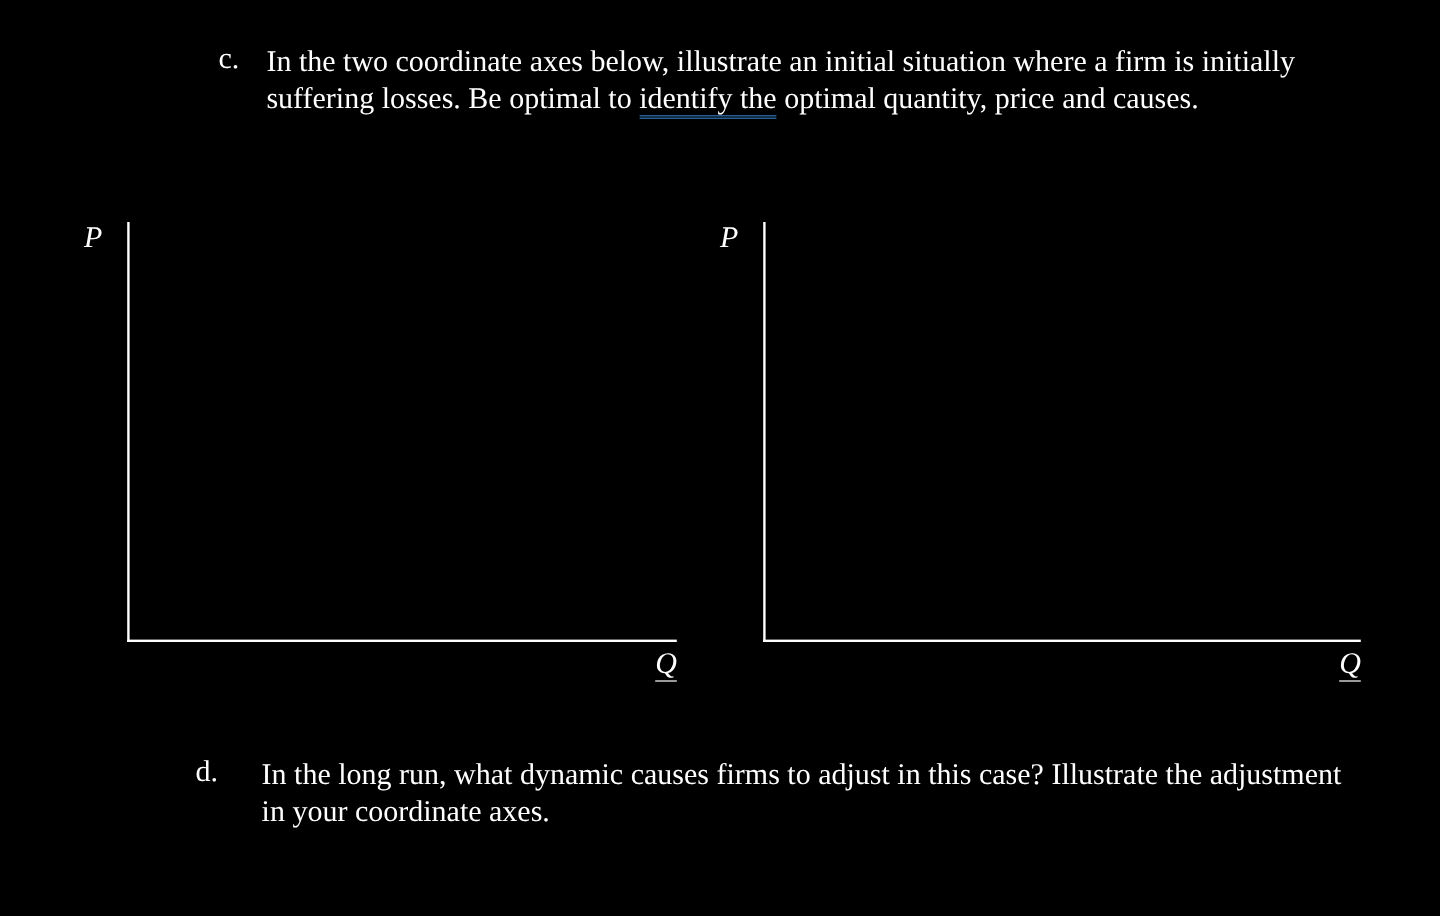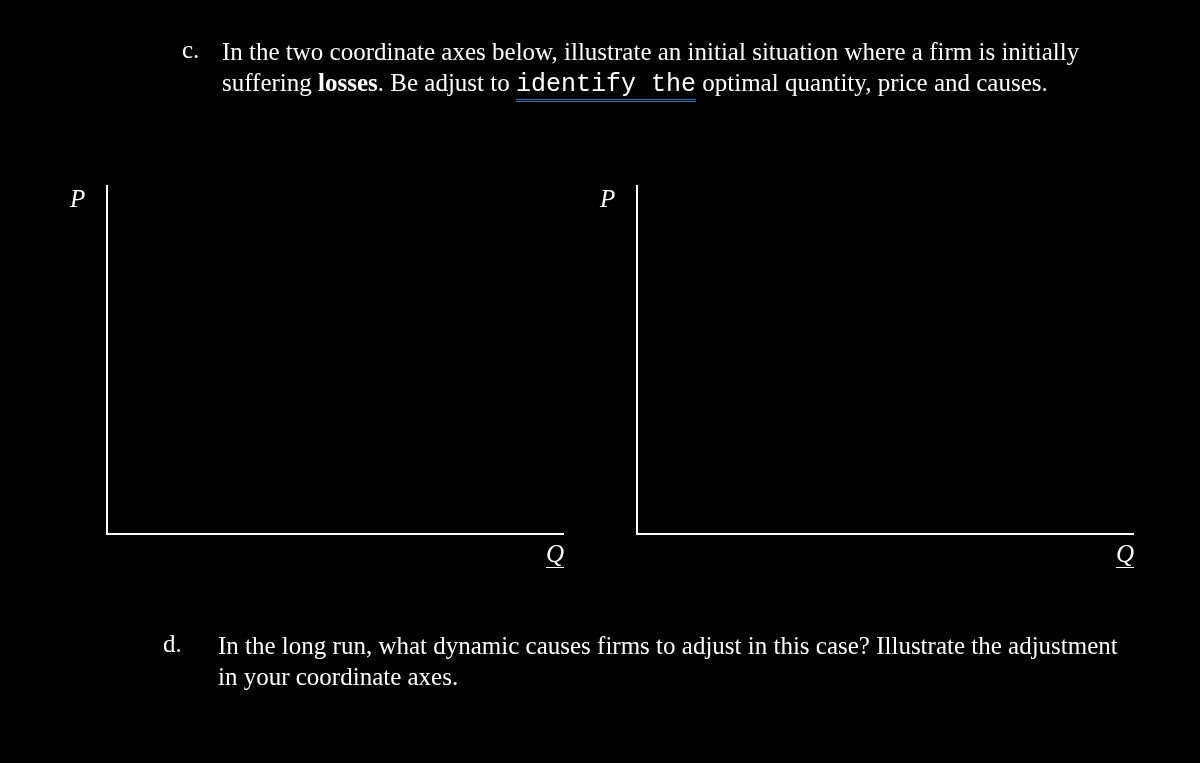--- a/index.html
+++ b/index.html
@@ -39,27 +39,26 @@
       padding-right: 8px;
     }
     .q-marker-d {
       width: 55px;
     }
     .q-text {
       flex: 1 1 auto;
       line-height: 1.25;
     }
     .bold {
-      font-weight: bold;
+      font-weight: normal;
     }
     .dbl-underline {
       border-bottom: 3px double #2e74b5;
       padding-bottom: 0px;
       display: inline;
-      font-family: Liberation Mono, monospace;
     }
     .axis-label {
       position: absolute;
       font-style: italic;
       font-size: 25px;
     }
     .label-P-left {
       top: 185px;
       left: 70px;
     }
@@ -96,21 +95,21 @@
       
       border-bottom: 1px solid #fff;
     }
   </style>
 </head>
 <body>
 
 <div class="question question-c">
   <div class="q-marker">c.</div>
   <div class="q-text">
-    <span>In the two coordinate axes below, illustrate an initial situation where a firm is initially suffering </span><span class="bold">losses</span><span>. Be adjust to </span><span class="dbl-underline">identify  the</span><span> optimal quantity, price and causes.</span>
+    <span>In the two coordinate axes below, illustrate an initial situation where a firm is initially suffering </span><span class="bold">losses</span><span>. Be optimal to </span><span class="dbl-underline">identify  the</span><span> optimal quantity, price and causes.</span>
   </div>
 </div>
 
 <div class="axis-label label-P-left">P</div>
 <div class="axes axes-left"></div>
 <div class="axis-label label-Q-left"><span class="q-underline">Q</span></div>
 
 <div class="axis-label label-P-right">P</div>
 <div class="axes axes-right"></div>
 <div class="axis-label label-Q-right"><span class="q-underline">Q</span></div>

